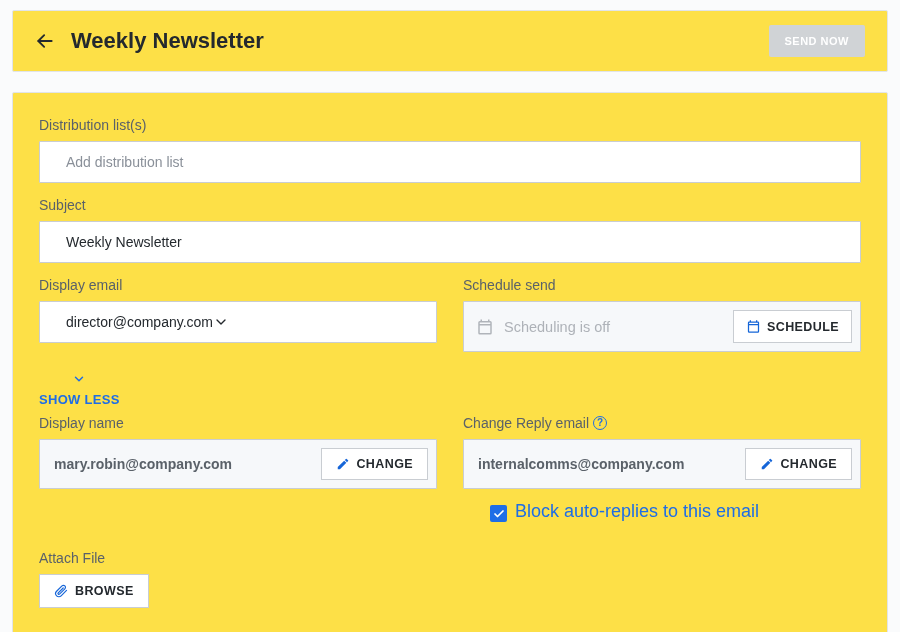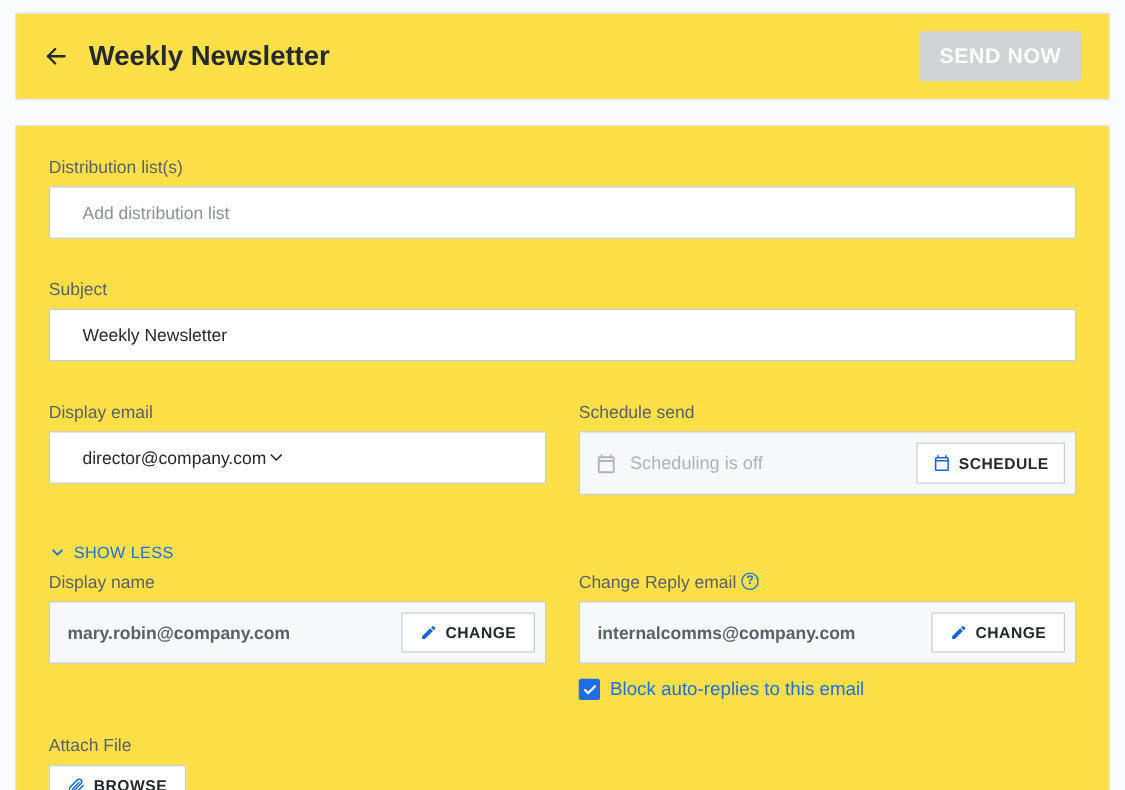--- a/index.html
+++ b/index.html
@@ -33,27 +33,27 @@
 
   
   .header-card { padding: 14px 22px; display: flex; align-items: center; }
   .back-btn {
     border: none; background: transparent; padding: 0; margin-right: 16px;
     display: inline-flex; cursor: pointer; color: var(--text-dark);
   }
   .page-title { font-size: 22px; font-weight: 700; flex: 1; }
   .send-btn {
     border: none; background: var(--disabled-bg); color: var(--disabled-text);
-    font-weight: 700; font-size: 17px; letter-spacing: 0.5px;
+    font-weight: 700; font-size: 11px; letter-spacing: 0.5px;
     padding: 10px 16px; border-radius: 2px; cursor: default;
   }
 
   
   .form-card { margin-top: 20px; padding: 24px 26px 30px; }
-  .field { margin-bottom: 32px; }
+  .field { margin-bottom: 14px; }
   .label {
     color: var(--text-grey); font-size: 14px; margin-bottom: 8px;
     display: flex; align-items: center; gap: 4px;
   }
   .text-input, .select-input, .readonly-input {
     width: 100%;
     border: 1px solid var(--border);
     background: #fff;
     padding: 12px 26px;
     font-size: 14px;
@@ -89,22 +89,22 @@
     padding: 8px 12px;
     display: inline-flex; align-items: center; gap: 6px;
     font-weight: 700; font-size: 12.5px; letter-spacing: 0.4px;
     cursor: pointer; color: var(--text-dark);
   }
   .cal-icon { color: var(--blue); display:flex; }
 
   
   .toggle-row {
     display: inline-flex; align-items: center; gap: 6px;
-    color: var(--blue-text); font-weight: 400; font-size: 13px;
-    letter-spacing: 0.3px; cursor: pointer; margin: 6px 0 8px;
+    color: var(--blue-text); font-weight: 700; font-size: 13px;
+    letter-spacing: 0.3px; cursor: pointer; margin: 6px 0 8px; flex-direction: column;
   }
   .toggle-row .chev { color: var(--blue-text); }
 
   
   .combo {
     border: 1px solid var(--border);
     background: var(--readonly-bg);
     display: flex; align-items: center;
     padding: 8px 8px 8px 14px;
     gap: 10px;
@@ -122,21 +122,21 @@
   .pencil-icon { color: var(--blue); display:flex; }
 
   .help-icon {
     width: 14px; height: 14px; border: 1.2px solid var(--blue-text);
     border-radius: 50%; display: inline-flex; align-items: center; justify-content: center;
     color: var(--blue-text); font-size: 10px; font-weight: 600; line-height: 1; cursor: pointer;
   }
 
   .checkbox-row {
     margin-top: 12px; display: flex; align-items: flex-end; gap: 8px;
-    color: var(--blue-text); font-size: 15px; cursor: pointer;
+    color: var(--blue-text); font-size: 18px; cursor: pointer; margin-left: 27px;
   }
   .chk {
     width: 17px; height: 17px; border-radius: 2px; background: var(--blue-text);
     display: inline-flex; align-items: center; justify-content: center; color: #fff;
     flex-shrink: 0;
   }
 
   .browse-btn {
     border: 1px solid var(--border);
     background: #fff;

